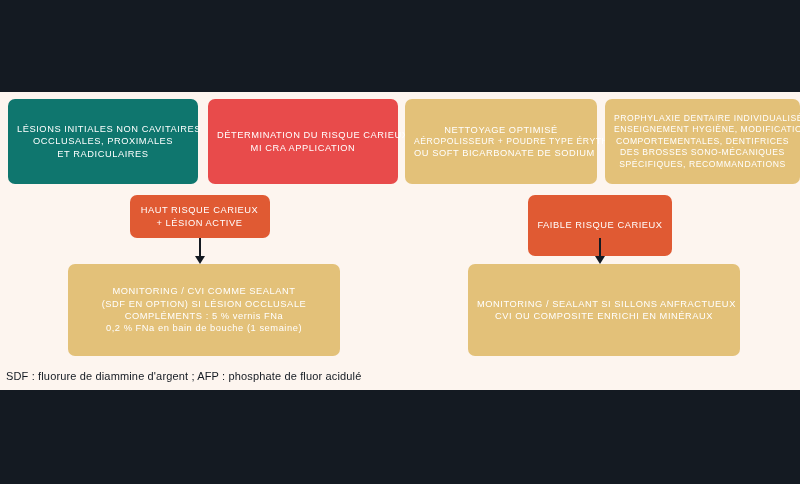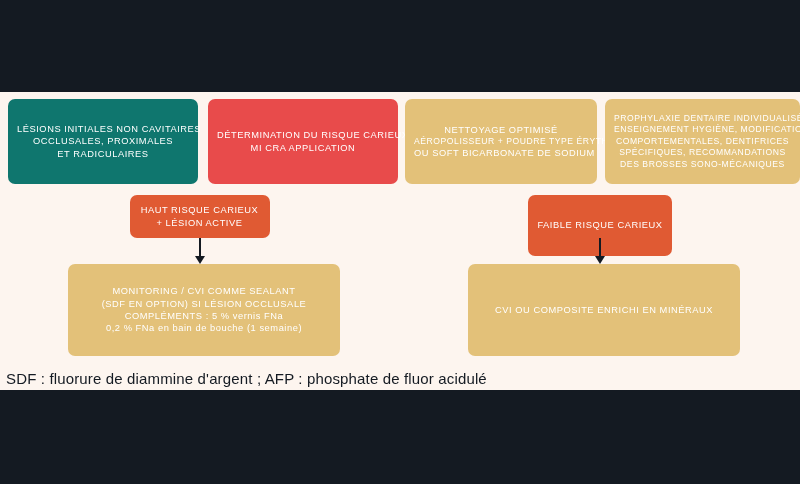--- a/index.html
+++ b/index.html
@@ -82,21 +82,21 @@
     border-right: 5px solid transparent;
     border-top: 8px solid #141a22;
   }
   #arrow-left  { left: 199px; top: 238px; height: 19px; }
   #arrow-right { left: 599px; top: 238px; height: 19px; }
 
   .footnote {
     position: absolute;
     left: 6px;
     top: 370px;
-    font-size: 15px;
+    font-size: 11px;
     color: #141a22;
     font-family: "Liberation Sans Narrow", "Liberation Sans", sans-serif;
     letter-spacing: 0.15px;
     white-space: nowrap;
   }
   .tiny { font-size: 8.6px; }
   .mixed { text-transform: none; }
 </style>
 </head>
 <body>
@@ -126,22 +126,22 @@
       <div class="tiny">AÉROPOLISSEUR + POUDRE TYPE ÉRYTHRITOL</div>
       <div>OU SOFT BICARBONATE DE SODIUM</div>
     </div>
   </div>
 
   <div class="box" id="box-prophy" style="background:#E3C179;">
     <div class="lines">
       <div class="tiny">PROPHYLAXIE DENTAIRE INDIVIDUALISÉE :</div>
       <div class="tiny">ENSEIGNEMENT HYGIÈNE, MODIFICATIONS</div>
       <div class="tiny">COMPORTEMENTALES, DENTIFRICES</div>
+      <div class="tiny">DES BROSSES SONO-MÉCANIQUES</div>
       <div class="tiny">SPÉCIFIQUES, RECOMMANDATIONS</div>
-      <div class="tiny">DES BROSSES SONO-MÉCANIQUES</div>
     </div>
   </div>
 
   <div class="box" id="box-haut-risque" style="background:#E05A33;padding-left:8px;">
     <div class="lines">
       <div>HAUT RISQUE CARIEUX</div>
       <div>+ LÉSION ACTIVE</div>
     </div>
   </div>
 
@@ -158,19 +158,20 @@
     <div class="lines">
       <div>MONITORING / CVI COMME SEALANT</div>
       <div>(SDF EN OPTION) SI LÉSION OCCLUSALE</div>
       <div class="mixed">COMPLÉMENTS : 5 % vernis FNa</div>
       <div class="mixed">0,2 % FNa en bain de bouche (1 semaine)</div>
     </div>
   </div>
 
   <div class="box" id="box-monitoring-faible" style="background:#E3C179;">
     <div class="lines">
+      <div>MONITORING / SEALANT SI SILLONS ANFRACTUEUX</div>
       <div>CVI OU COMPOSITE ENRICHI EN MINÉRAUX</div>
     </div>
   </div>
 
   <div class="footnote">SDF : fluorure de diammine d'argent ; AFP : phosphate de fluor acidulé</div>
 
 </div>
 
 </body></html>

